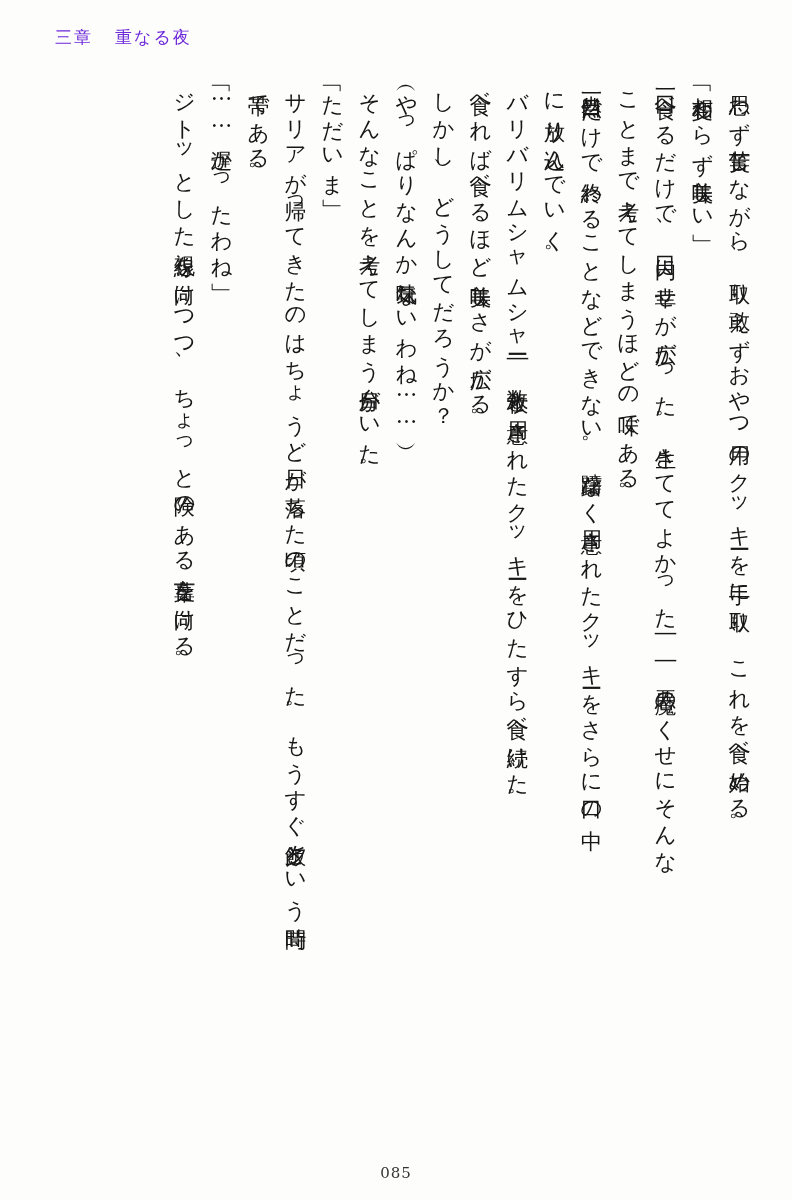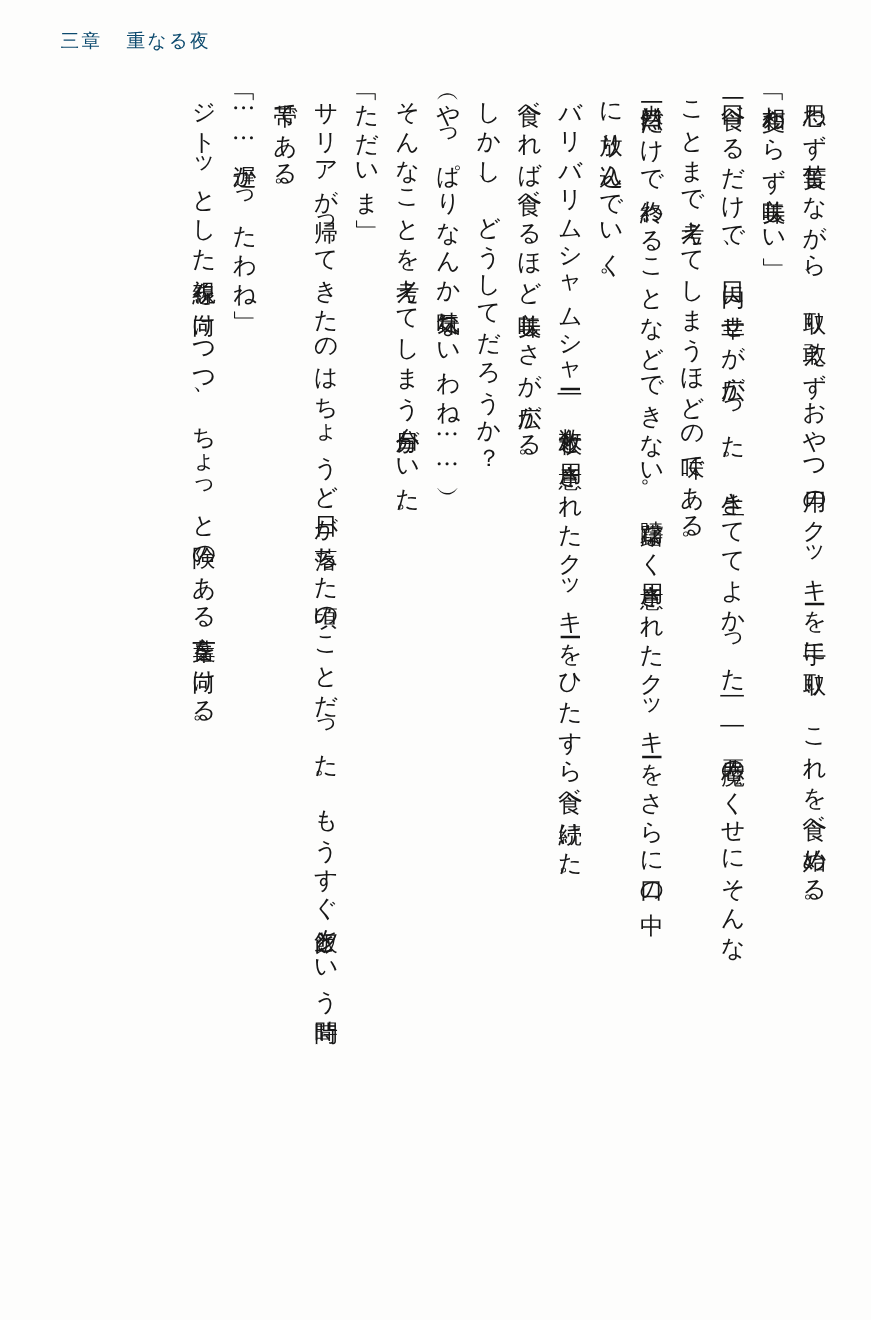--- a/index.html
+++ b/index.html
@@ -19,21 +19,21 @@
     overflow: hidden;
   }
 
   
   .running-header {
     position: absolute;
     top: 26px;
     left: 55px;
     font-size: 17px;
     letter-spacing: 2px;
-    color: #0c4a6e;
+    color: #6d28d9;
     white-space: nowrap;
     font-family: "DejaVu Serif", "Liberation Serif", serif;
   }
   .running-header .chap-no { margin-right: 22px; }
 
   
   .page-number {
     position: absolute;
     bottom: 18px;
     left: 0;
@@ -92,14 +92,15 @@
     <div class="vline">しかし、どうしてだろうか？</div>
     <div class="vline">（やっぱりなんか味気ないわね……）</div>
     <div class="vline">そんなことを考えてしまう自分がいた。</div>
     <div class="vline">「ただいま」</div>
     <div class="vline">サリアが帰ってきたのはちょうど日が落ちた頃のことだった。もうすぐ夕飯という時間</div>
     <div class="vline">帯である。</div>
     <div class="vline">「……遅かったわね」</div>
     <div class="vline">ジトッとした視線を向けつつ、ちょっと険のある言葉を向ける。</div>
   </div>
 
+  <div class="page-number">085</div>
 
 </div>
 
 </body></html>

